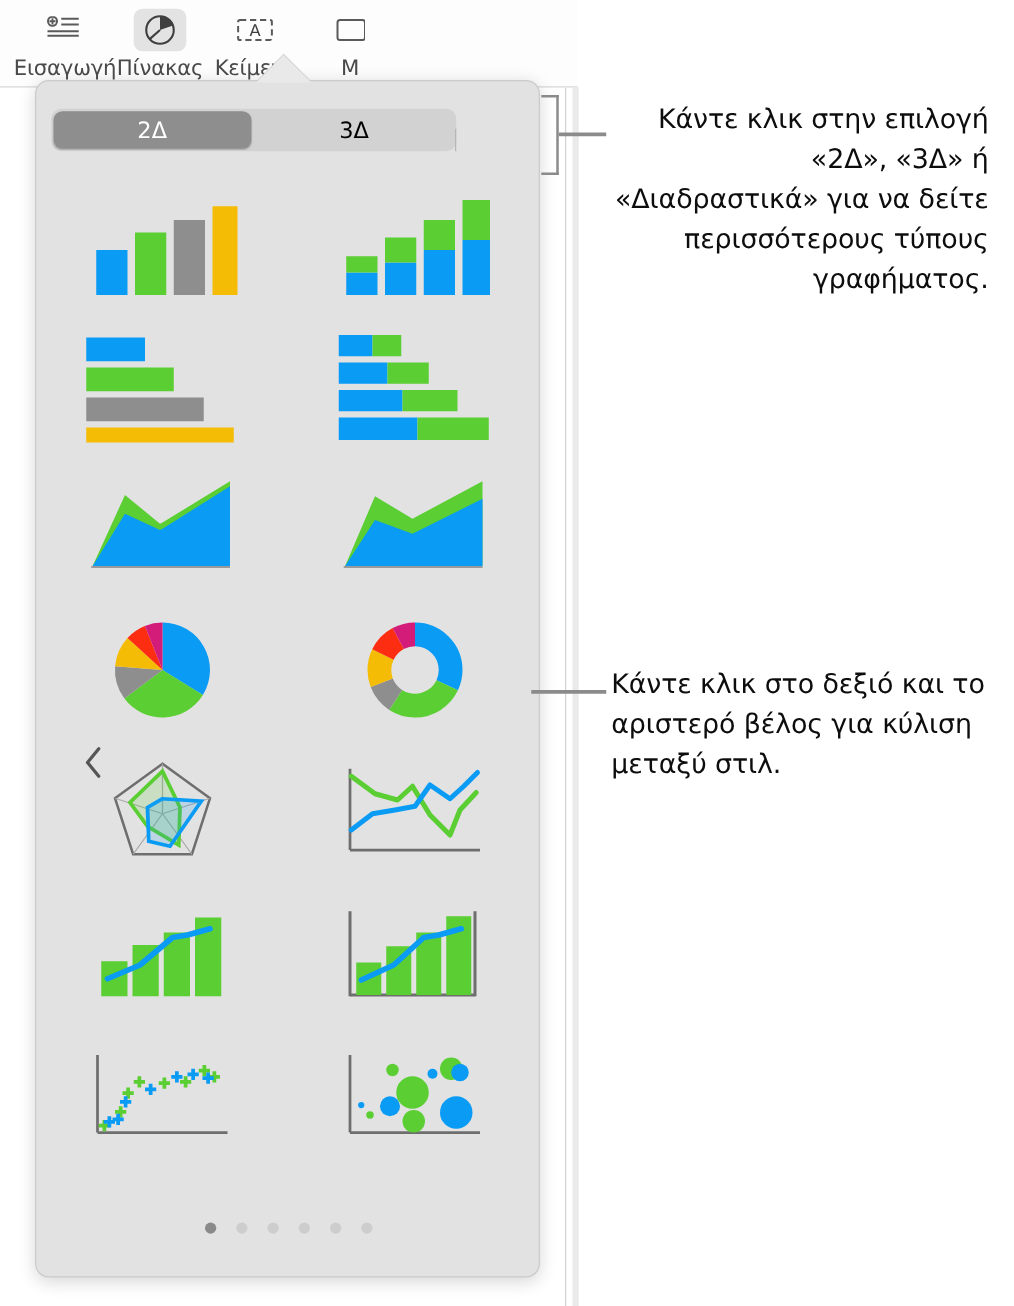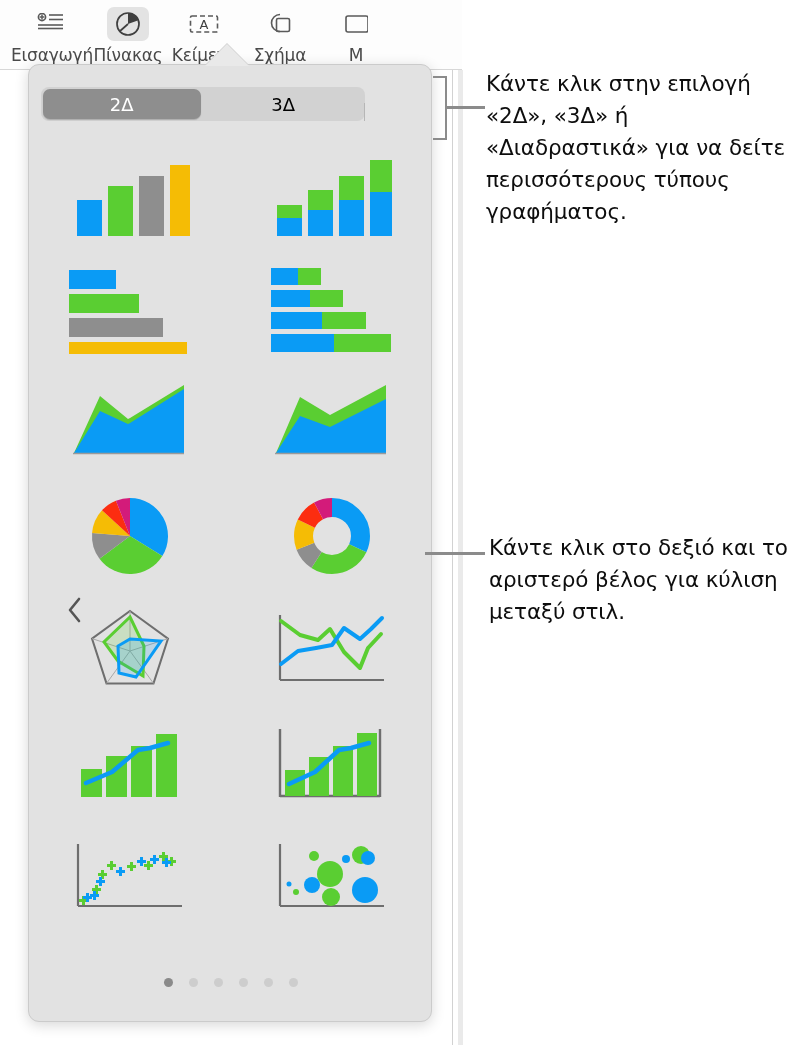--- a/index.html
+++ b/index.html
@@ -156,29 +156,20 @@
       <div class="tb-item">
         <div class="tb-icon-wrap">
           <svg width="30" height="22" viewBox="0 0 30 22">
             <rect x="1.5" y="3" width="27" height="16" rx="1.5" fill="none" stroke="#5a5a5a" stroke-width="1.6" stroke-dasharray="5 3"></rect>
             <text x="15" y="16" font-size="13" font-family="DejaVu Sans, sans-serif" fill="#3f3f3f" text-anchor="middle">A</text>
           </svg>
         </div>
         <div class="tb-label">Κείμενο</div>
       </div>
 
-      <div class="tb-item">
-        <div class="tb-icon-wrap">
-          <svg width="28" height="24" viewBox="0 0 28 24">
-            <path d="M14 2.5 A8.5 8.5 0 1 0 14 19.5" fill="none" stroke="#5a5a5a" stroke-width="1.6"></path>
-            <rect x="10.5" y="6.5" width="13" height="13" rx="1.6" fill="none" stroke="#5a5a5a" stroke-width="1.6"></rect>
-          </svg>
-        </div>
-        <div class="tb-label">Σχήμα</div>
-      </div>
 
       <div class="tb-item">
         <div class="tb-icon-wrap">
           <svg width="24" height="22" viewBox="0 0 24 22">
             <rect x="2" y="3" width="22" height="16" rx="2" fill="none" stroke="#5a5a5a" stroke-width="1.6"></rect>
           </svg>
         </div>
         <div class="tb-label">Μ</div>
       </div>
 
@@ -402,21 +393,21 @@
       <div class="dot"></div>
       <div class="dot"></div>
       <div class="dot"></div>
     </div>
 
   </div>
 
   <div class="callout" style="left:0; top:0;">
     <div class="bracket" style="left:433px; top:76px; height:64px;"></div>
     <div class="leader" style="left:447px; top:106px; width:38px;"></div>
-    <div class="callout-text" style="position:absolute; left:486px; top:68px; width:305px;">Κάντε κλικ στην επιλογή «2Δ», «3Δ» ή «Διαδραστικά» για να δείτε περισσότερους τύπους γραφήματος.</div>
+    <div class="callout-text" style="position:absolute; left:486px; top:80px; width:305px;text-align:right;">Κάντε κλικ στην επιλογή «2Δ», «3Δ» ή «Διαδραστικά» για να δείτε περισσότερους τύπους γραφήματος.</div>
   </div>
 
   <div class="callout" style="left:0; top:0;">
     <div class="leader" style="left:425px; top:552px; width:60px;"></div>
     <div class="callout-text" style="position:absolute; left:489px; top:532px; width:310px;">Κάντε κλικ στο δεξιό και το αριστερό βέλος για κύλιση μεταξύ στιλ.</div>
   </div>
 
 </div>
 
 </body></html>

